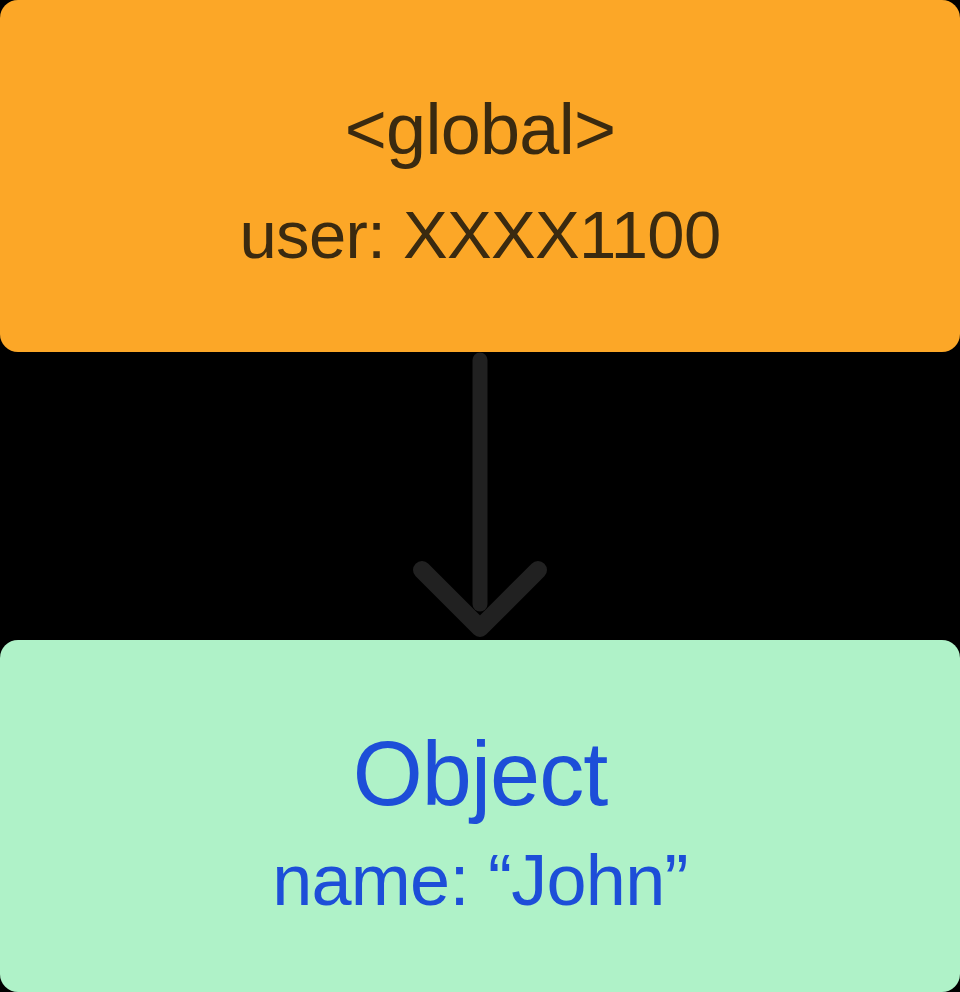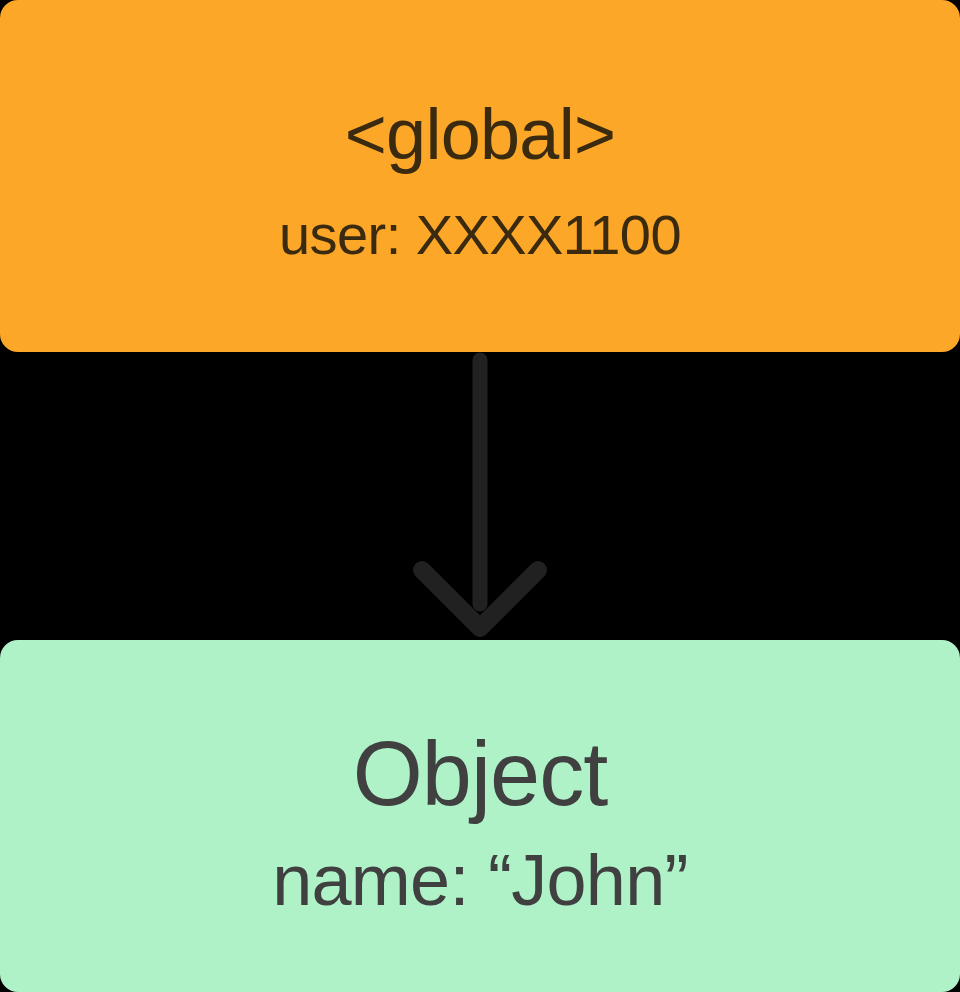--- a/index.html
+++ b/index.html
@@ -35,21 +35,21 @@
     gap: 22px;
     padding-top: 14px;
   }
   .node-title, .node-property {
     font-weight: 500;
     line-height: 1.05;
     white-space: nowrap;
     letter-spacing: -0.01em;
   }
   .node-global .node-title   { font-size: 72px; }
-  .node-global .node-property{ font-size: 56px; }
+  .node-global .node-property{ font-size: 67px; }
   .node-object .node-title   { font-size: 90px; }
   .node-object .node-property{ font-size: 72px; }
   .edge-area {
     flex: 1 1 auto;
     display: flex;
     align-items: center;
     justify-content: center;
   }
   .edge-area svg {
     display: block;
@@ -65,18 +65,18 @@
     <div class="node-property">user: XXXX1100</div>
   </div>
 
   <div class="edge-area">
     <svg width="240" height="288" viewBox="0 0 240 288" aria-hidden="true">
       <line x1="120" y1="8" x2="120" y2="252" stroke-width="15" stroke-linecap="round" fill="none" stroke="#212121"></line>
       <polyline points="62,218 120,276 178,218" stroke-width="18" stroke-linecap="round" stroke-linejoin="round" fill="none" stroke="#212121"></polyline>
     </svg>
   </div>
 
-  <div class="node node-object" style="background-color: rgb(175, 242, 200); color: #404040;">
+  <div class="node node-object" style="background-color: rgb(175, 242, 200); color: #1d4ed8;">
     <div class="node-title">Object</div>
     <div class="node-property">name: “John”</div>
   </div>
 
 </div>
 
 </body></html>

